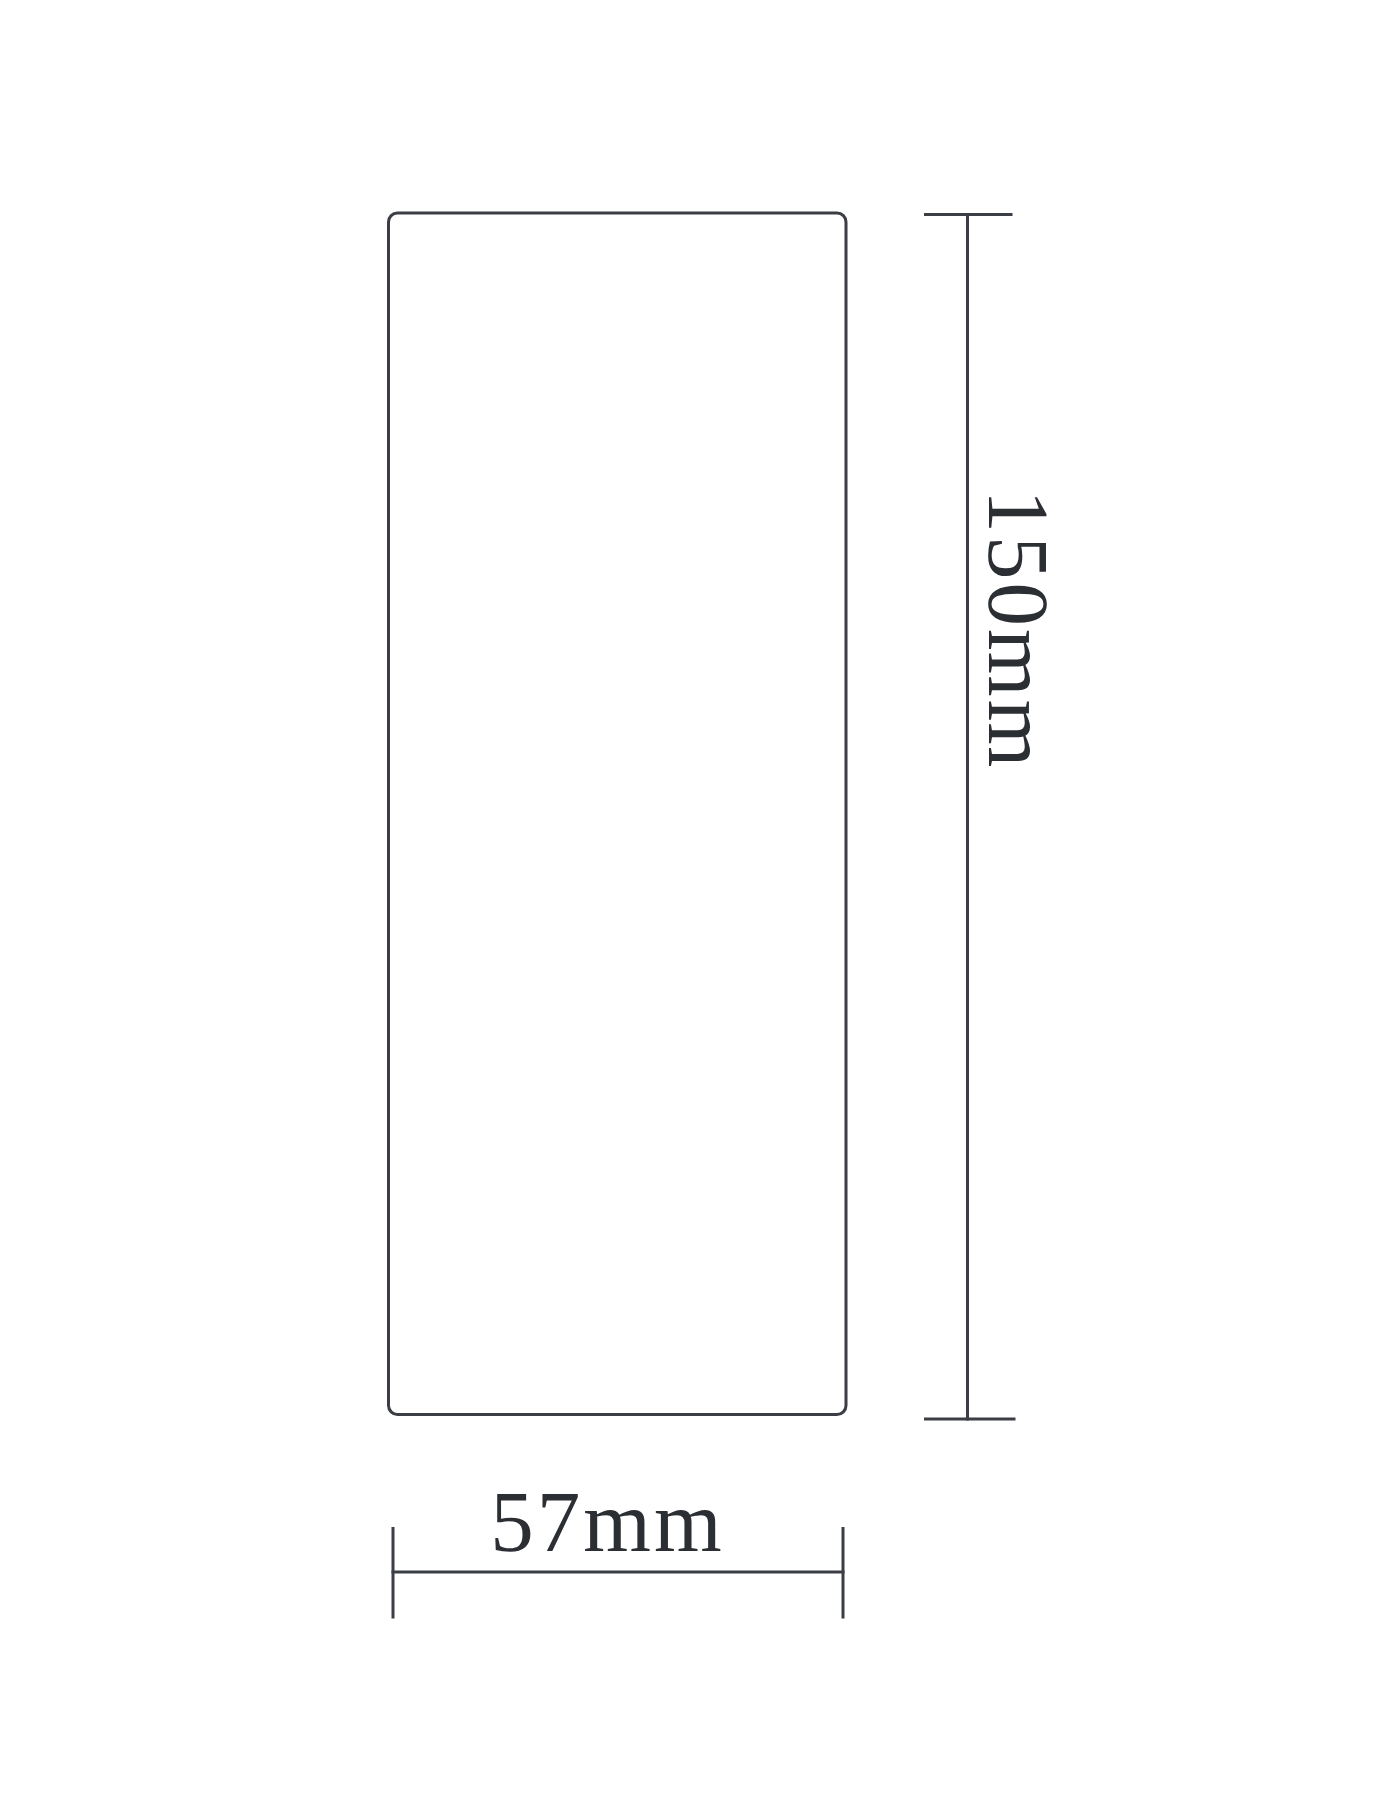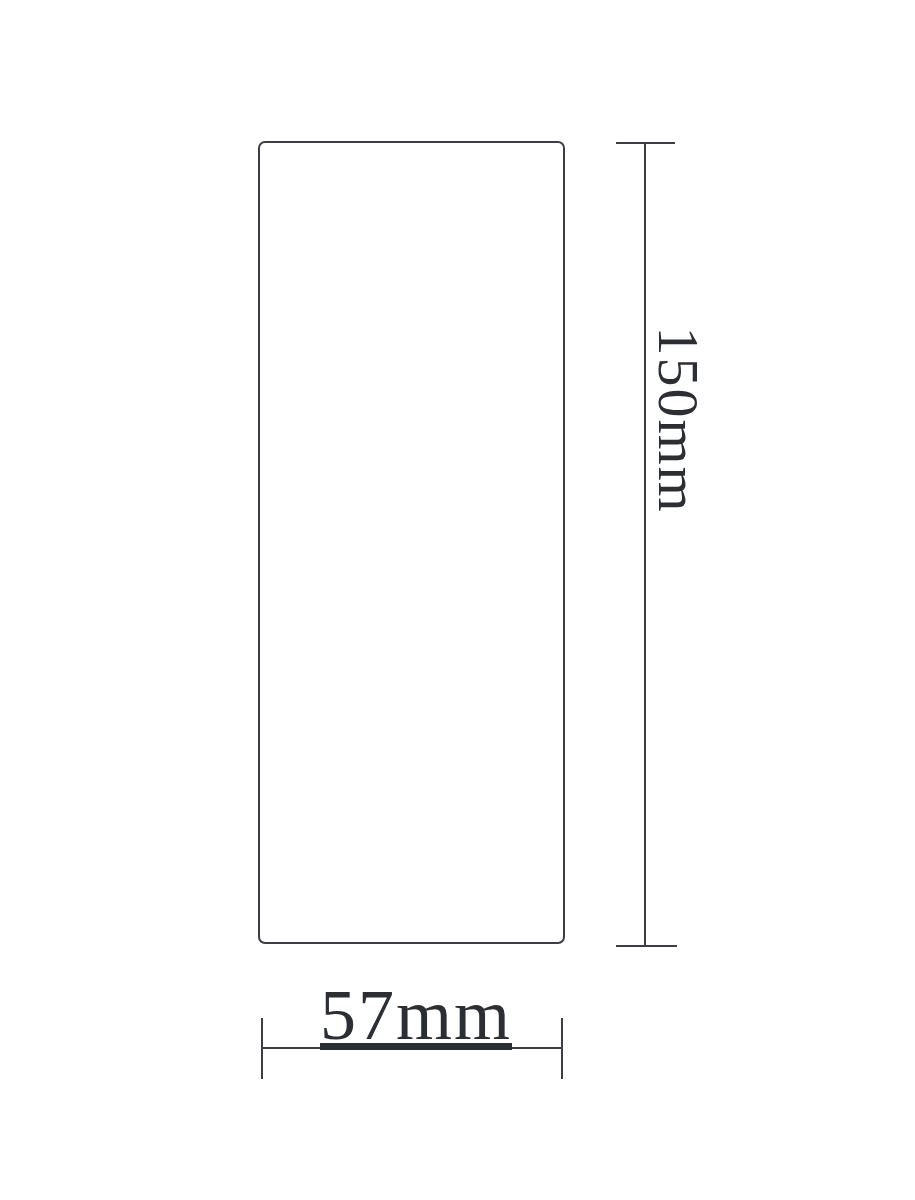--- a/index.html
+++ b/index.html
@@ -55,25 +55,24 @@
   .dim-h-tick-left  { left: 261px; top: 1018px; width: 2px; height: 61px; }
   .dim-h-tick-right { left: 561px; top: 1018px; width: 2px; height: 61px; }
   .dim-h-label {
     position: absolute;
     left: 320px;
     top: 986px;
     width: 170px;
     height: 58px;
     line-height: 58px;
     text-align: center;
-    font-size: 72px;
+    font-size: 58px;
     letter-spacing: 2px;
     color: #2b2e33;
     white-space: nowrap;
-    text-decoration: underline;
   }
 </style>
 </head>
 <body>
 
 <div class="canvas">
 
   <div class="part-outline"></div>
 
   <div class="vline dim-v-line"></div>

